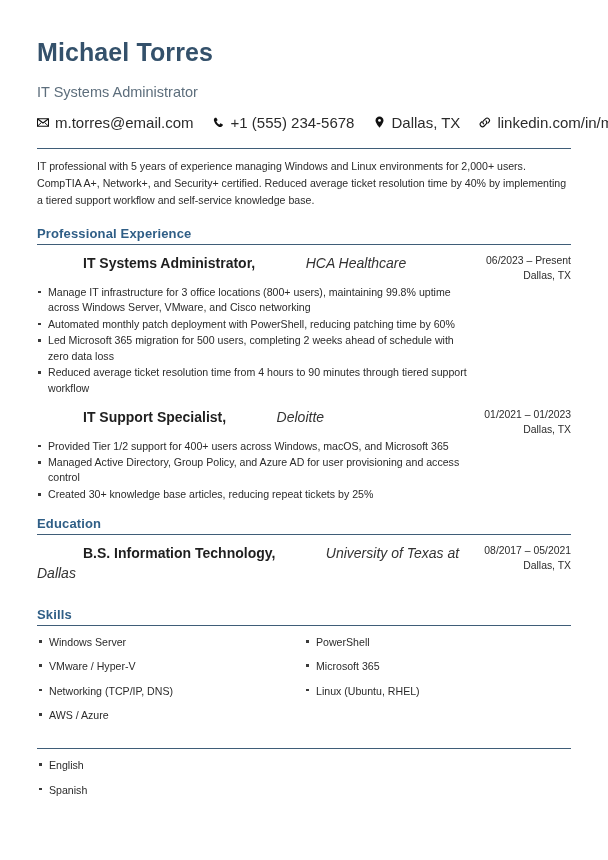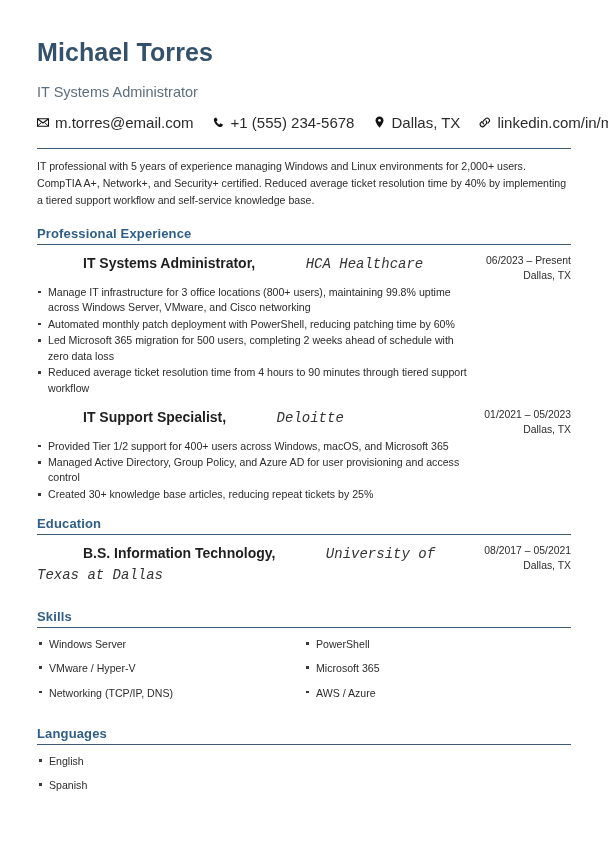--- a/index.html
+++ b/index.html
@@ -109,21 +109,20 @@
     font-size: 14px;
     font-weight: bold;
     color: #1f1f1f;
     line-height: 1.42;
     padding-left: 46px;
   }
   .entry-org {
     font-weight: normal;
     font-style: italic;
     color: #333333;
-    font-family: Liberation Mono, monospace;
   }
   ul.bullets {
     list-style: none;
     margin: 1px 0 0 0;
     padding: 0;
   }
   ul.bullets li {
     position: relative;
     padding-left: 11px;
     font-size: 10.6px;
@@ -259,21 +258,21 @@
       </ul>
     </div>
 
     <div class="exp-block">
       <div class="entry-head">
         <div class="entry-left">
           <span class="entry-title">IT Support Specialist,</span>
           <span class="entry-title entry-org">Deloitte</span>
         </div>
         <div class="entry-right">
-          <div>01/2021 – 05/2023</div>
+          <div>01/2021 – 01/2023</div>
           <div>Dallas, TX</div>
         </div>
       </div>
       <ul class="bullets">
         <li>Provided Tier 1/2 support for 400+ users across Windows, macOS, and Microsoft 365</li>
         <li>Managed Active Directory, Group Policy, and Azure AD for user provisioning and access control</li>
         <li>Created 30+ knowledge base articles, reducing repeat tickets by 25%</li>
       </ul>
     </div>
   </div>
@@ -298,26 +297,26 @@
 
   <div class="section">
     <div class="section-title">Skills</div>
     <div class="section-rule"></div>
     <ul class="two-col skills-list">
       <li>Windows Server</li>
       <li>PowerShell</li>
       <li>VMware / Hyper-V</li>
       <li>Microsoft 365</li>
       <li>Networking (TCP/IP, DNS)</li>
+      <li>Linux (Ubuntu, RHEL)</li>
       <li>AWS / Azure</li>
     </ul>
   </div>
 
   <div class="section">
-    <div class="section-title">Languages</div>
     <div class="section-rule"></div>
     <ul class="two-col langs-list">
       <li>English</li>
       <li>Spanish</li>
     </ul>
   </div>
 
 </div>
 
 </body></html>

